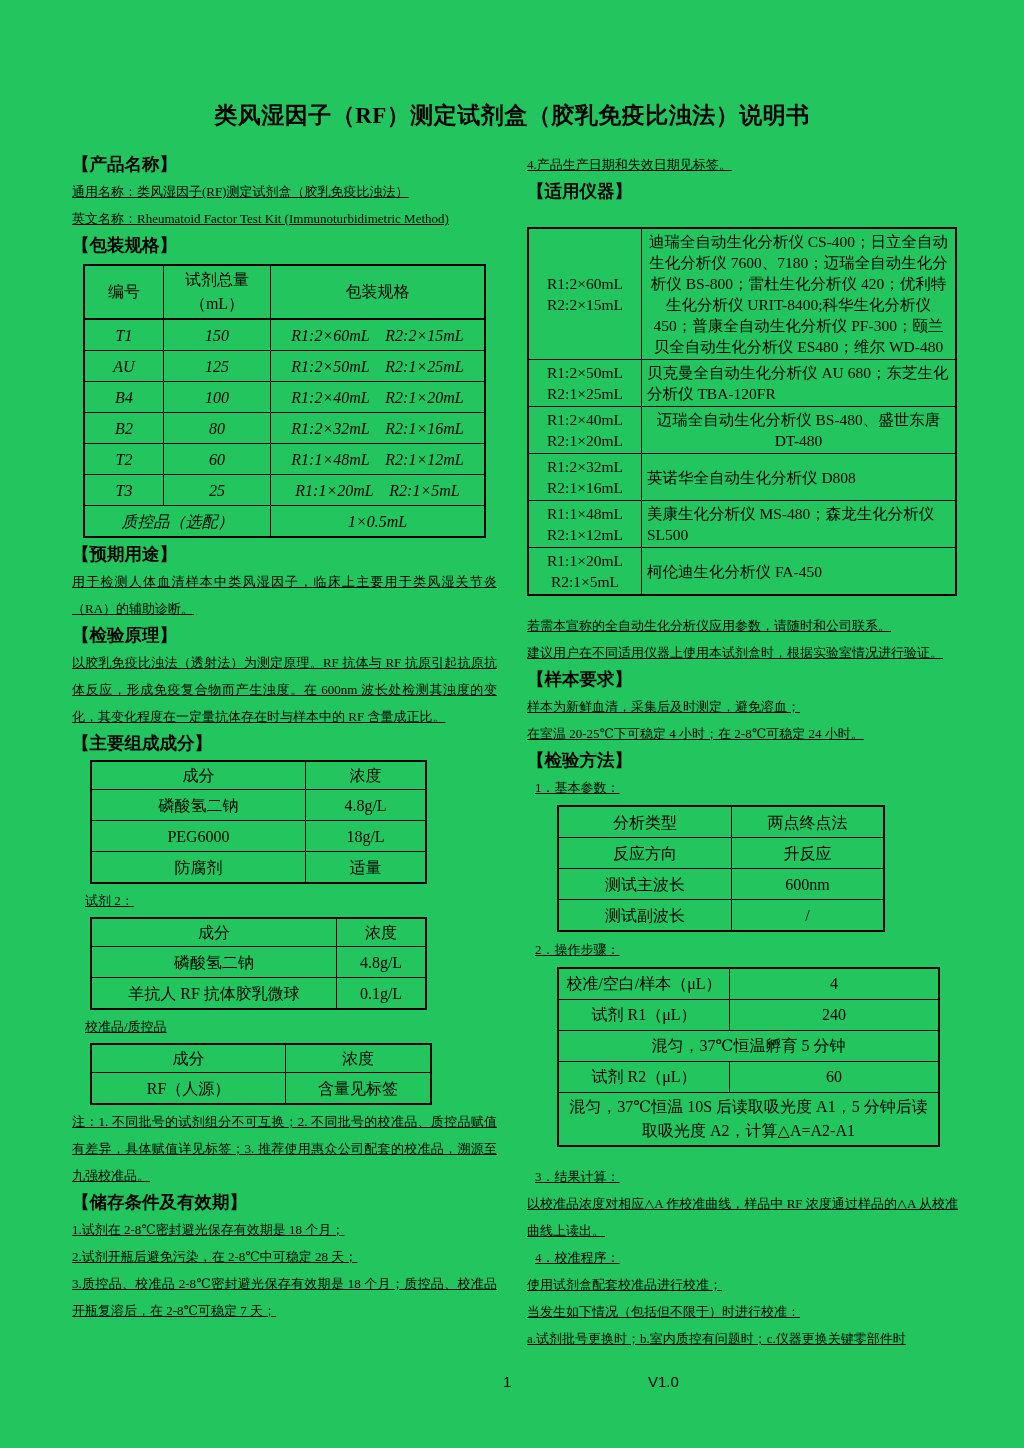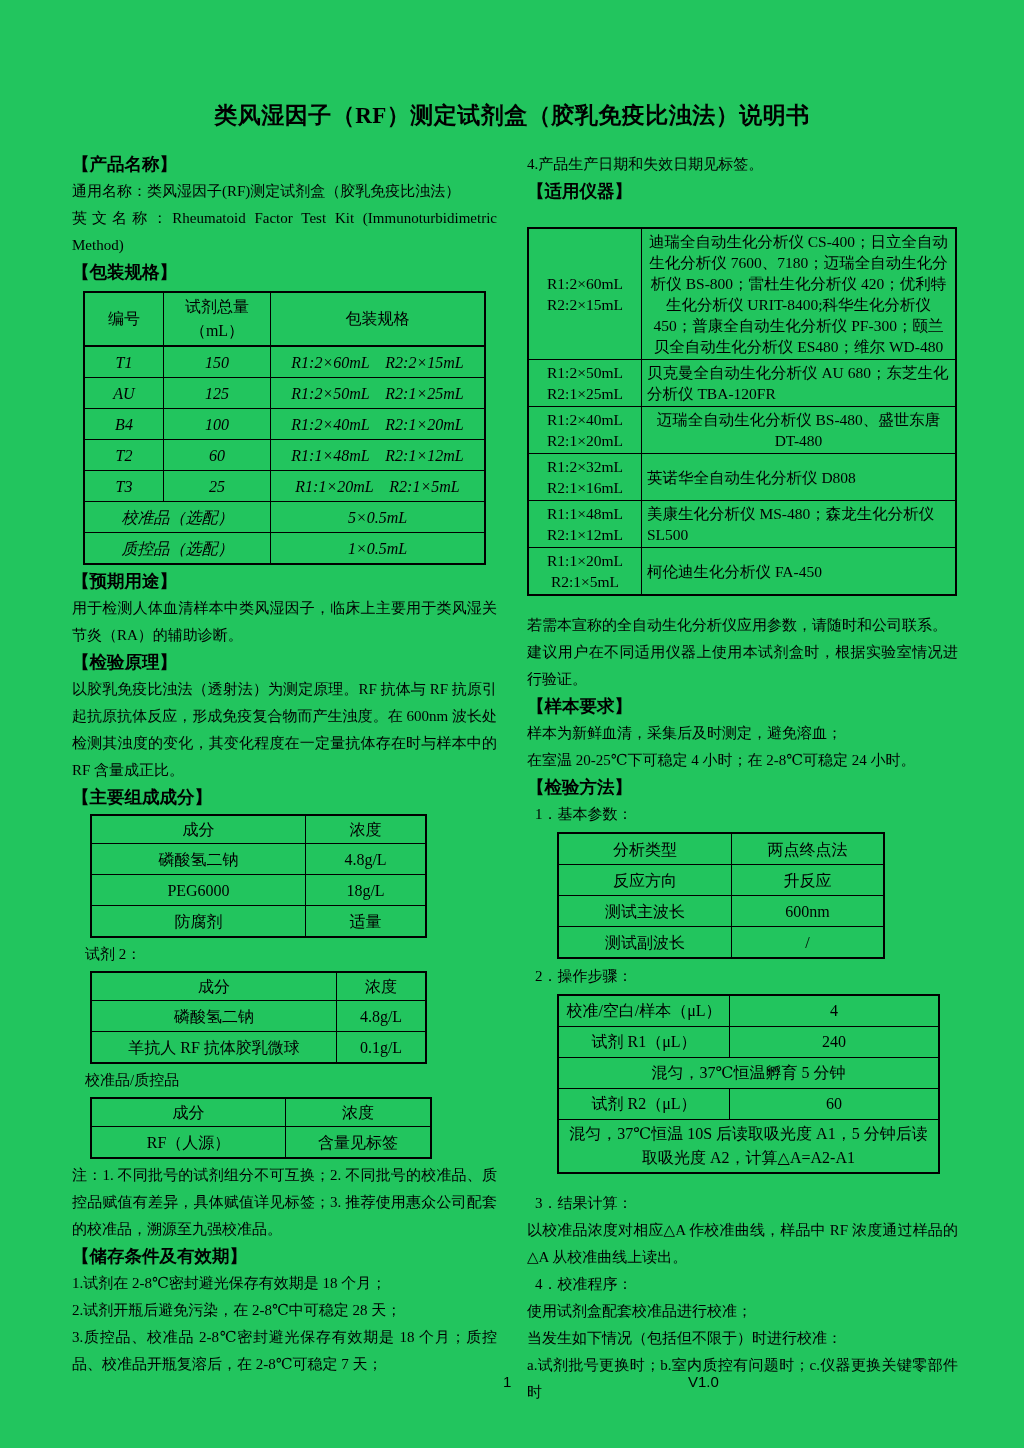--- a/index.html
+++ b/index.html
@@ -23,23 +23,24 @@
   .columns{
     display:flex;
     padding:20px 60px 0 72px;
     gap:30px;
     align-items:flex-start;
   }
   .col{width:431px;}
   .col.left{width:425px;}
   .p{
     margin:0;
-    font-size:15px;
+    font-size:13px;
     line-height:27px;
     text-align:justify;
+    text-decoration:underline;
   }
   .h{
     font-size:17.5px;
     font-weight:bold;
     line-height:27px;
     text-align:left;
     font-family:Liberation Serif, serif;
   }
   .lbl-indent{padding-left:23px;}
   .lbl-small-indent{padding-left:13px;}
@@ -86,21 +87,21 @@
   .op{width:383px;margin:4px 0 6px 30px;}
   .op .c0{width:162px;}
   .op td{height:26px;line-height:24px;}
   .op .merged{text-align:center;}
   .footer-num{
     position:absolute;top:1373px;left:503px;
     font-family:"Liberation Sans","DejaVu Sans",sans-serif;
     font-size:15px;
   }
   .footer-ver{
-    position:absolute;top:1373px;left:688px;
+    position:absolute;top:1373px;left:648px;
     font-family:"Liberation Sans","DejaVu Sans",sans-serif;
     font-size:15px;
   }
   .mt16{margin-top:16px;}
 </style>
 </head>
 <body>
 
 <div class="page">
 
@@ -134,32 +135,33 @@
             <td>AU</td>
             <td>125</td>
             <td>R1:2×50mL　R2:1×25mL</td>
           </tr>
           <tr>
             <td>B4</td>
             <td>100</td>
             <td>R1:2×40mL　R2:1×20mL</td>
           </tr>
           <tr>
+            <td>B2</td>
+            <td>80</td>
+            <td>R1:2×32mL　R2:1×16mL</td>
+          </tr>
+          <tr>
             <td>T2</td>
             <td>60</td>
             <td>R1:1×48mL　R2:1×12mL</td>
           </tr>
           <tr>
             <td>T3</td>
             <td>25</td>
             <td>R1:1×20mL　R2:1×5mL</td>
-          </tr>
-          <tr>
-            <td colspan="2">校准品（选配）</td>
-            <td>5×0.5mL</td>
           </tr>
           <tr>
             <td colspan="2">质控品（选配）</td>
             <td>1×0.5mL</td>
           </tr>
         </tbody>
       </table>
 
       <div class="h">【预期用途】</div>
       <p class="p">用于检测人体血清样本中类风湿因子，临床上主要用于类风湿关节炎（RA）的辅助诊断。</p>

